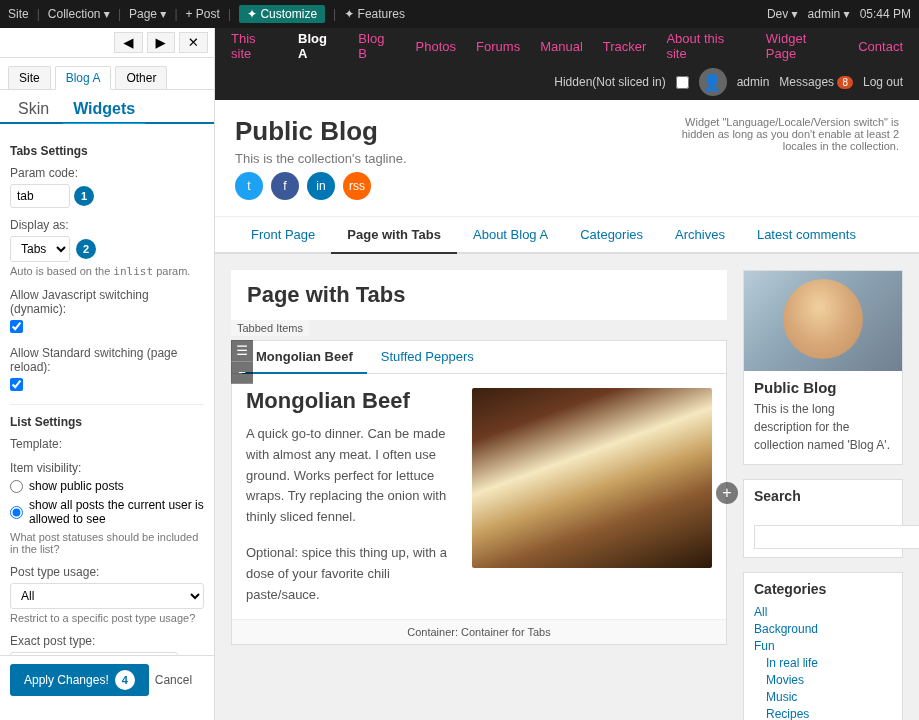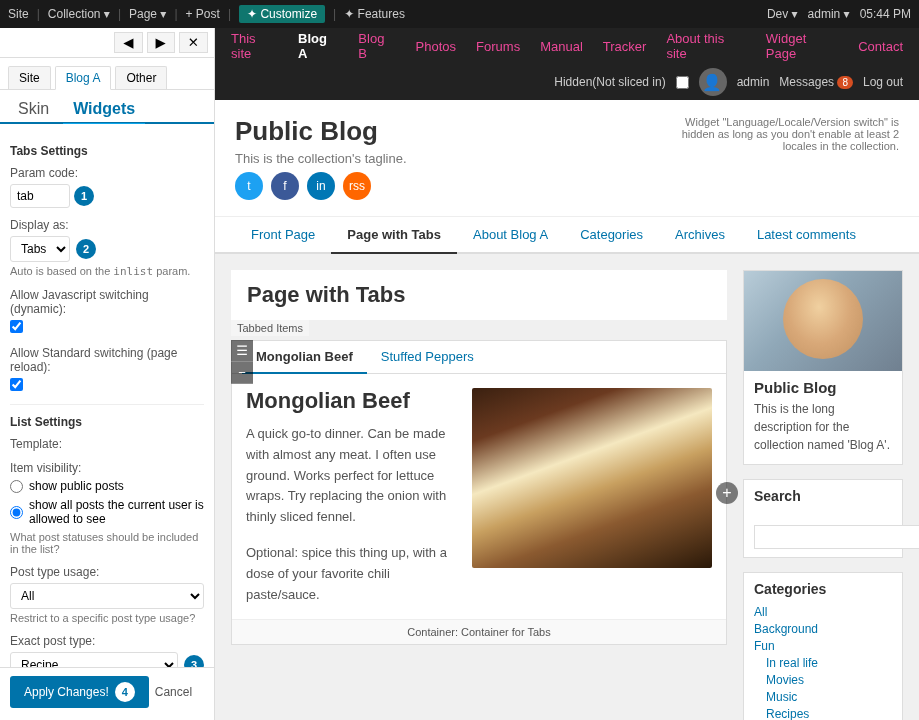--- a/index.html
+++ b/index.html
@@ -175,21 +175,21 @@
       font-size: 14px;
     }
 
     .sidebar-footer {
       padding: 8px 10px;
       border-top: 1px solid #ddd;
       display: flex;
       gap: 6px;
       align-items: center;
       position: sticky;
-      bottom: 4px;
+      bottom: 16px;
       background: #fff;
     }
 
     .btn-apply {
       background: #0073aa;
       color: white;
       border: none;
       padding: 6px 14px;
       border-radius: 3px;
       cursor: pointer;

